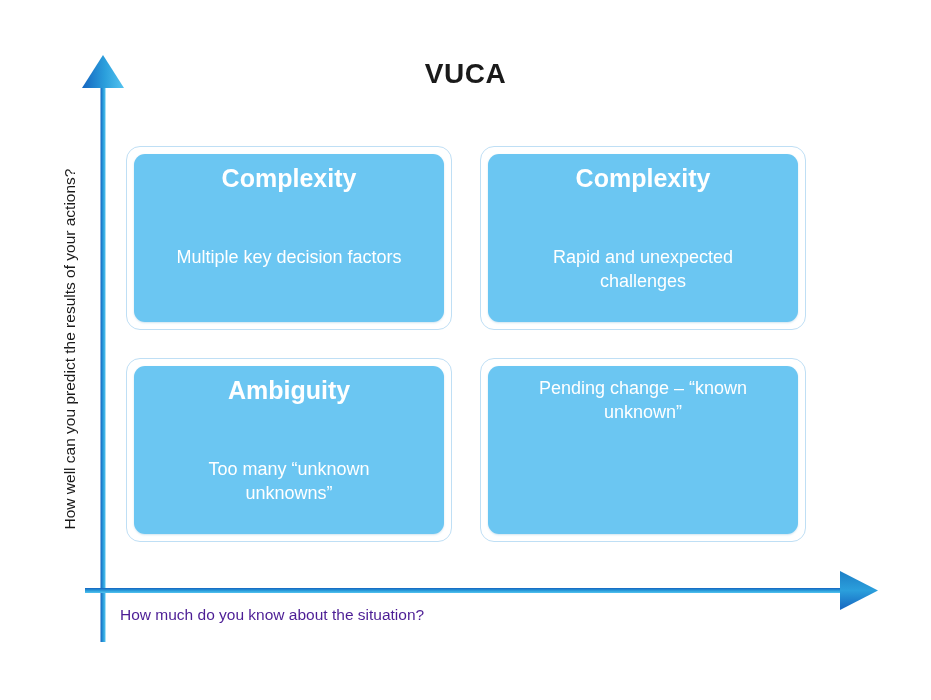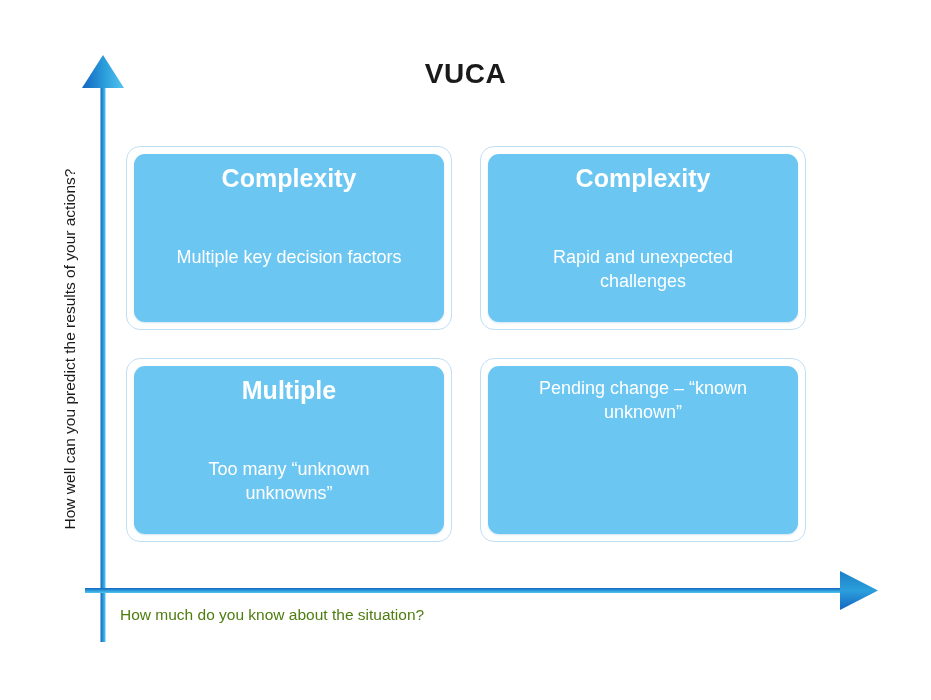--- a/index.html
+++ b/index.html
@@ -59,21 +59,21 @@
     color: #1a1a1a;
     white-space: nowrap;
     user-select: none;
   }
 
   #x-axis-label {
     position: absolute;
     left: 120px;
     top: 606px;
     font-size: 15.5px;
-    color: #4d7c0f;
+    color: #4c1d95;
     white-space: nowrap;
     user-select: none;
   }
 
   
   #quadrant-grid {
     position: absolute;
     left: 126px;
     top: 146px;
     width: 680px;
@@ -184,21 +184,21 @@
 
     <div class="quadrant-outer">
       <div class="quadrant-card">
         <div class="quadrant-title">Complexity</div>
         <div class="quadrant-desc">Rapid and unexpected challenges</div>
       </div>
     </div>
 
     <div class="quadrant-outer">
       <div class="quadrant-card">
-        <div class="quadrant-title">Multiple</div>
+        <div class="quadrant-title">Ambiguity</div>
         <div class="quadrant-desc">Too many “unknown unknowns”</div>
       </div>
     </div>
 
     <div class="quadrant-outer">
       <div class="quadrant-card">
         <div class="quadrant-desc">Pending change – “known unknown”</div>
       </div>
     </div>
 

